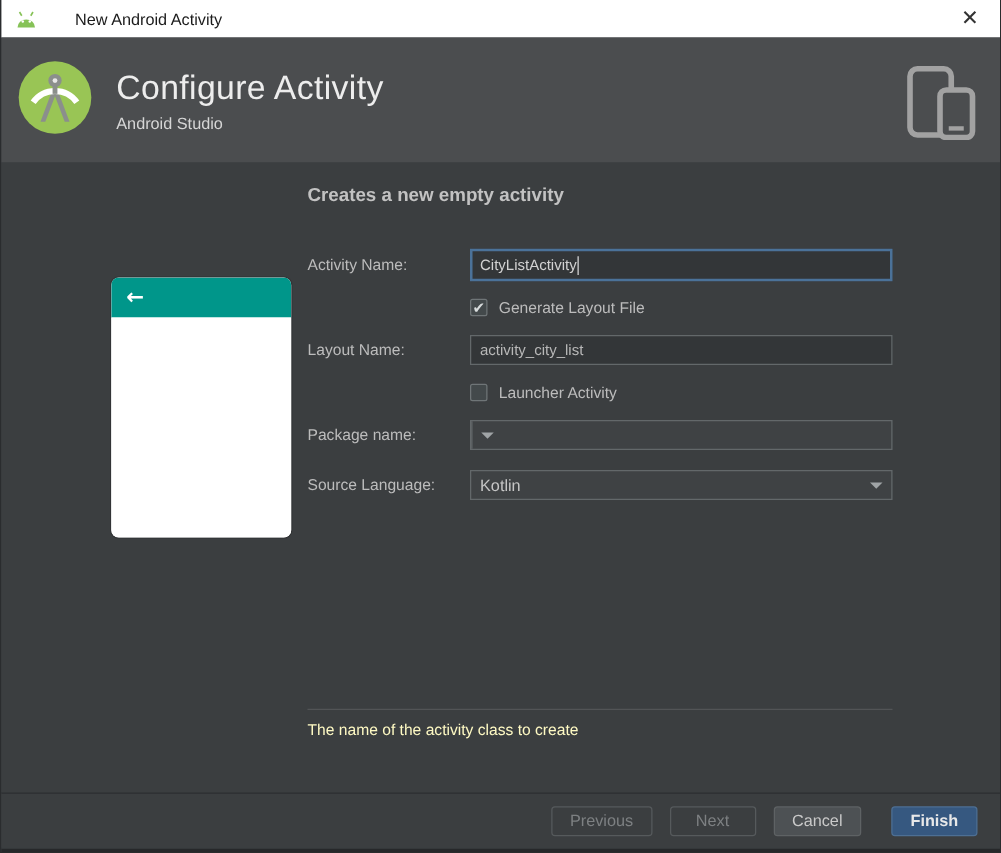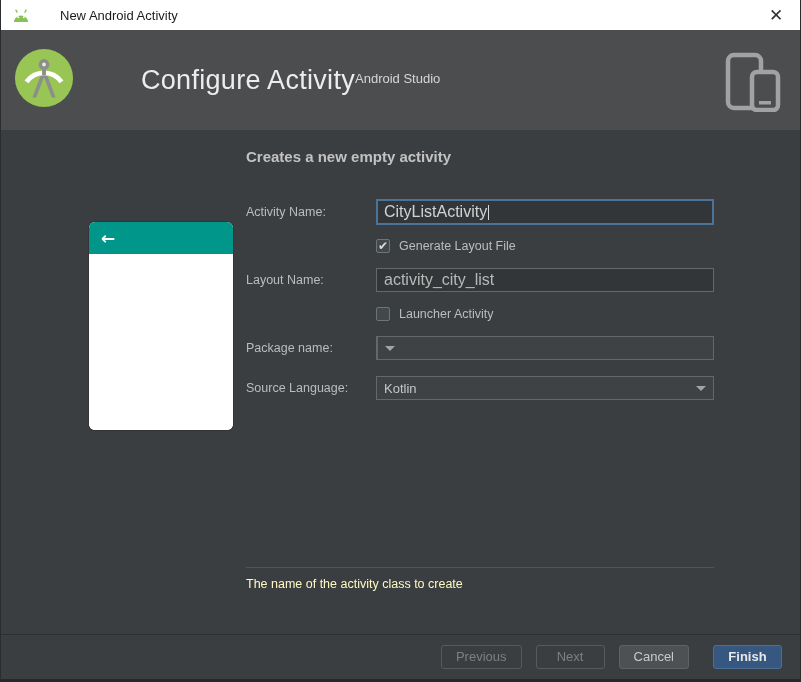--- a/index.html
+++ b/index.html
@@ -36,21 +36,21 @@
   }
 
   
   .header {
     position: absolute; left: 0; top: 30px;
     width: 100%; height: 100px;
     background: #4b4d4f;
     display: flex; align-items: center;
   }
   .header .logo { margin: 0 18px 0 12px; }
-  .header .titles { display: flex; flex-direction: row; margin-left: 48px; }
+  .header .titles { display: flex; flex-direction: column; }
   .header .h-title {
     font-size: 27px; font-weight: 400; color: #ededed; letter-spacing: .3px;
     line-height: 30px;
   }
   .header .h-sub { font-size: 13px; color: #d6d6d6; margin-top: 6px; }
   .header .devices { position: absolute; right: 18px; top: 22px; }
 
   
   .main { position: absolute; left: 0; top: 130px; width: 100%; height: 504px; background: #3b3e40; }
 
@@ -78,21 +78,21 @@
 
   .field-label {
     position: absolute; left: 245px;
     font-size: 12.5px; color: #bcbcbc;
   }
 
   .text-input {
     position: absolute; left: 375px; width: 338px; height: 25px;
     background: #333638;
     border: 1px solid #63686a;
-    color: #d2d2d2; font-size: 16px;
+    color: #d2d2d2; font-size: 12px;
     display: flex; align-items: center;
     padding: 0 7px;
     font-family: "Liberation Sans", sans-serif;
   }
   .text-input.focused { border: 2px solid #4b7299; padding: 0 6px; }
   .caret { display: inline-block; width: 1px; height: 15px; background: #d8d8d8; margin-left: 1px; }
 
   .checkbox-row {
     position: absolute; left: 375px;
     display: flex; align-items: center; cursor: pointer;

